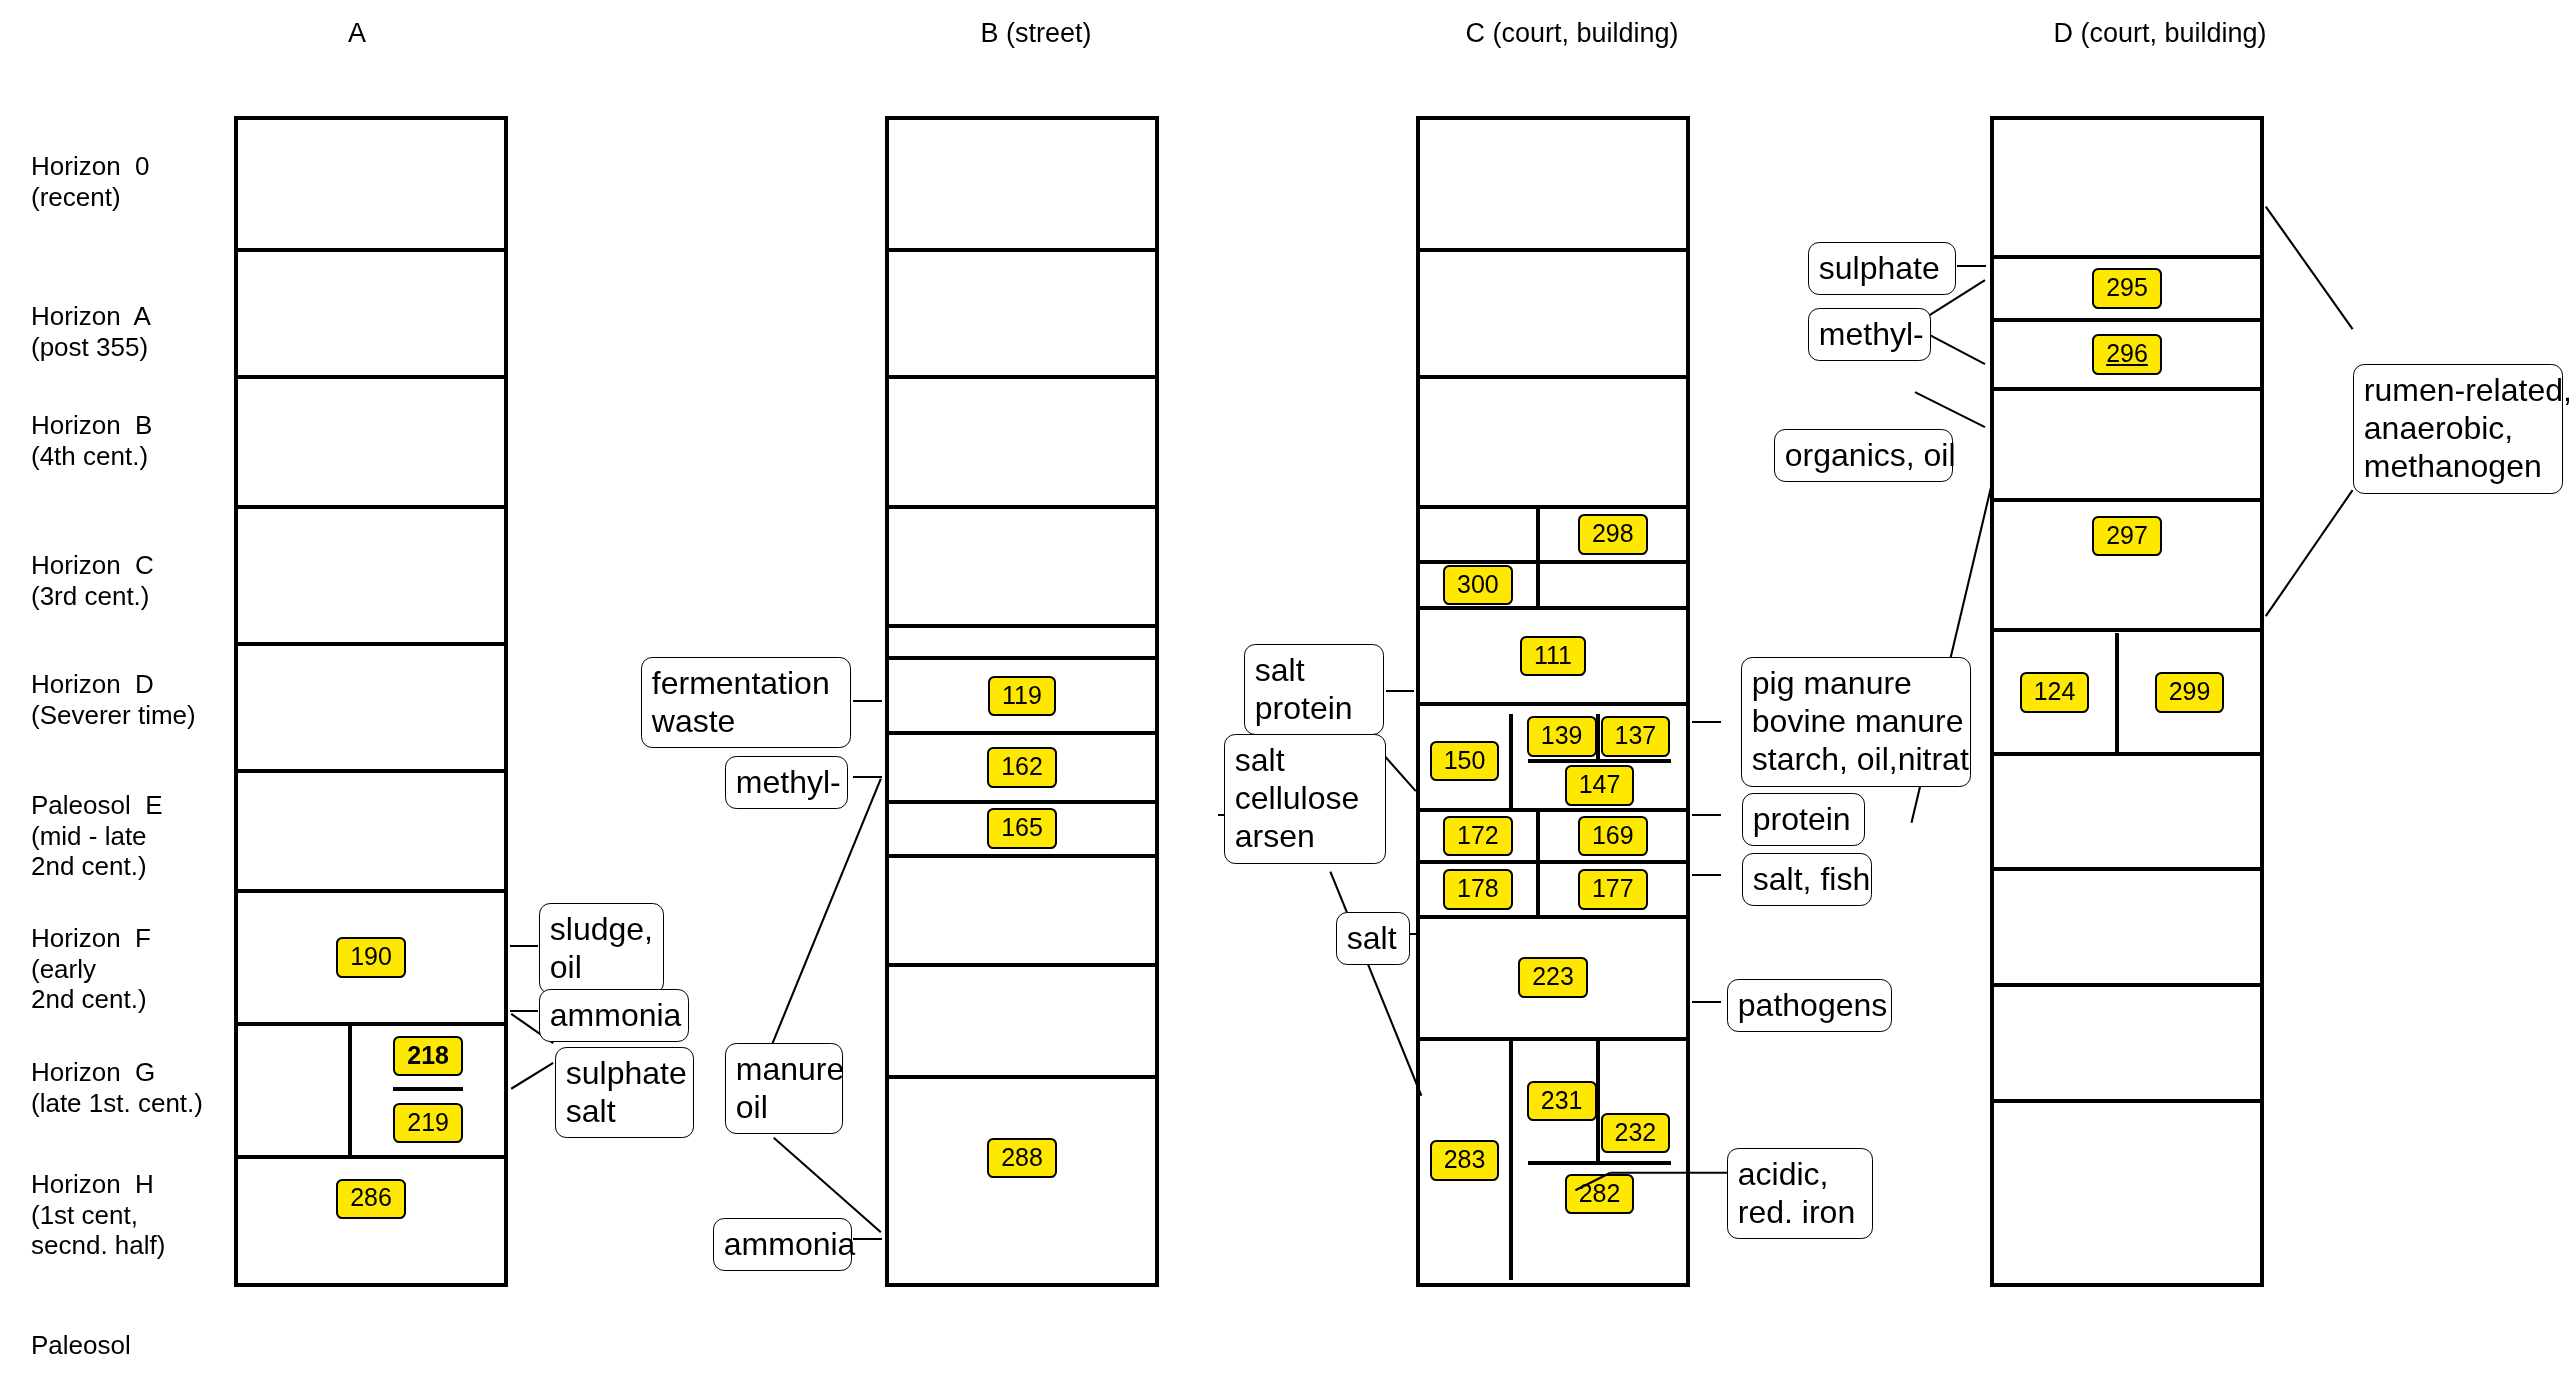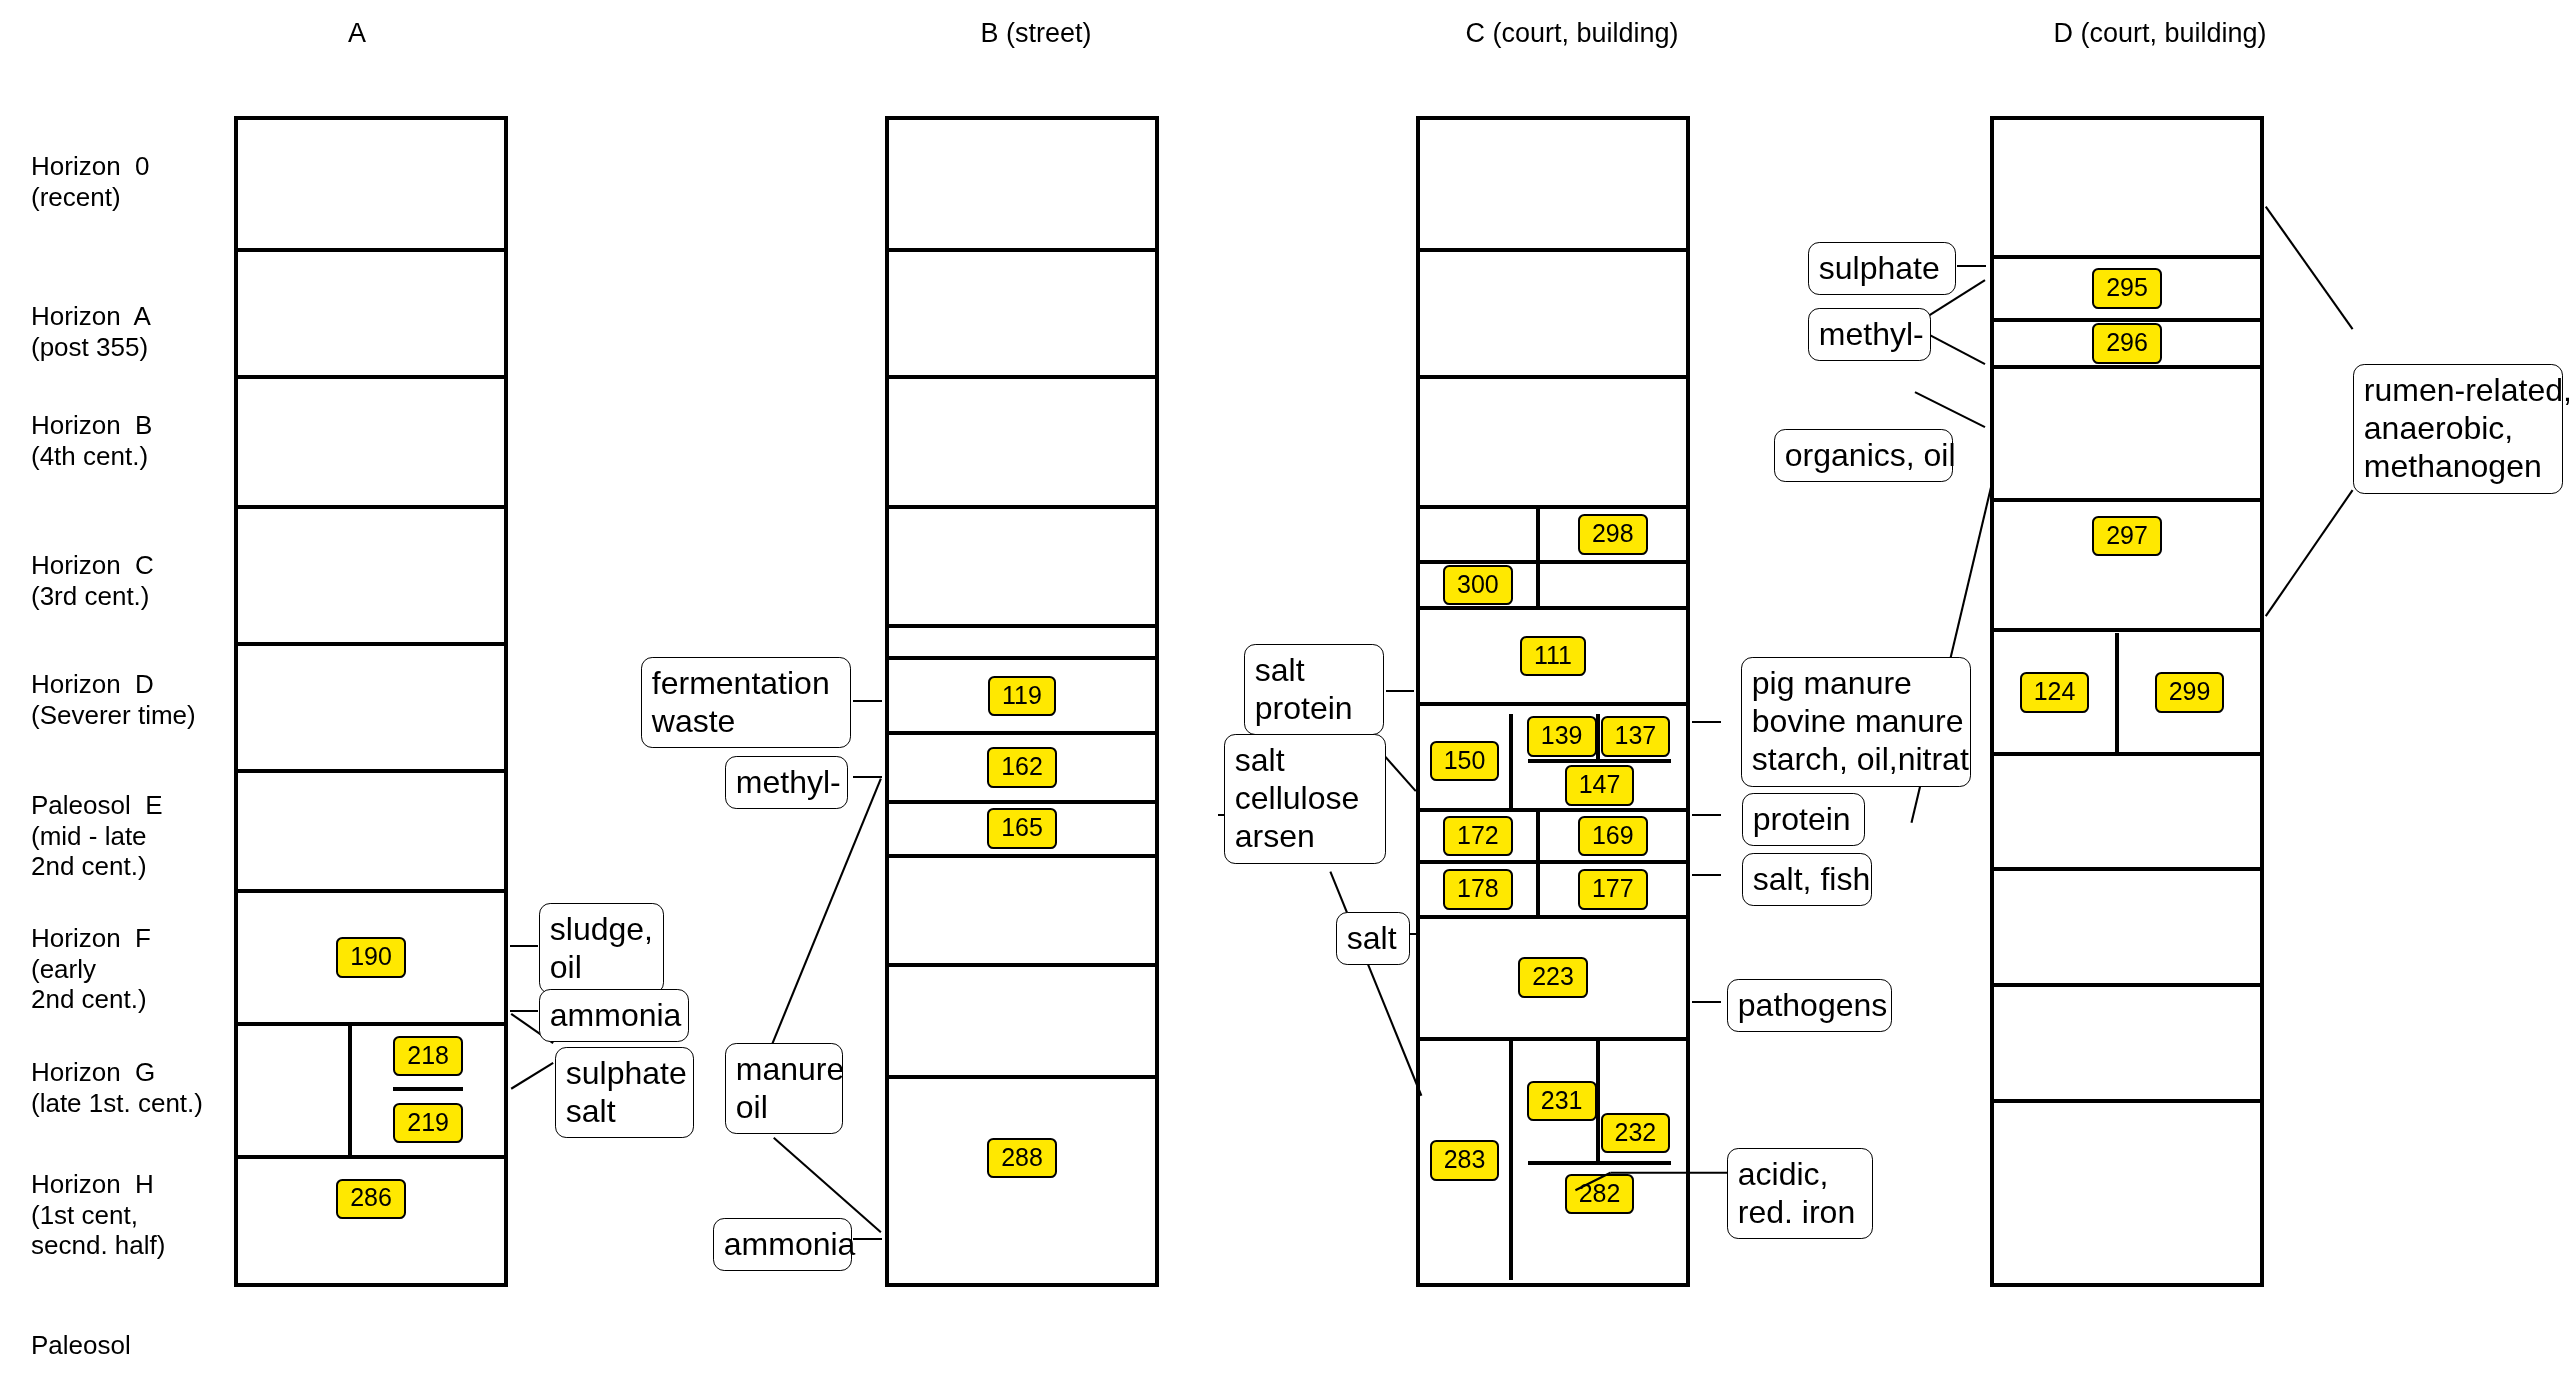--- a/index.html
+++ b/index.html
@@ -84,21 +84,21 @@
     <div class="row" style="top:527px;height:126px;"></div>
     <div class="row" style="top:653px;height:120px;"></div>
     <div class="row" style="top:773px;height:133px;">
       <div class="cell" style="width:100%;">
         <span class="chip">190</span>
       </div>
     </div>
     <div class="row" style="top:906px;height:133px;">
       <div class="cell divider" style="width:43%;"></div>
       <div class="cell subrows" style="width:57%;">
-        <div class="subrow sdiv" style="height:50%;">
+        <div class="subrow sdiv" style="height:50%;font-weight:bold;">
           <span class="chip">218</span>
         </div>
         <div class="subrow" style="height:50%;">
           <span class="chip">219</span>
         </div>
       </div>
     </div>
     <div class="row last" style="top:1039px;height:122px;">
       <div class="cell" style="width:100%;align-items:flex-start;padding-top:19.6px;">
         <span class="chip">286</span>
@@ -216,21 +216,21 @@
     </div>
   </div>
 
   <div class="column" style="left:1990px;top:116px;width:274px;height:1171px;">
     <div class="row" style="top:0px;height:139px;"></div>
     <div class="row" style="top:139px;height:63px;">
       <div class="cell" style="width:100%;">
         <span class="chip">295</span>
       </div>
     </div>
-    <div class="row" style="top:202px;height:47px;">
+    <div class="row" style="top:202px;height:69px;text-decoration:underline;">
       <div class="cell" style="width:100%;">
         <span class="chip">296</span>
       </div>
     </div>
     <div class="row" style="top:255px;height:127px;"></div>
     <div class="row" style="top:382px;height:130px;">
       <div class="cell" style="width:100%;align-items:flex-start;padding-top:14px;">
         <span class="chip">297</span>
       </div>
     </div>

